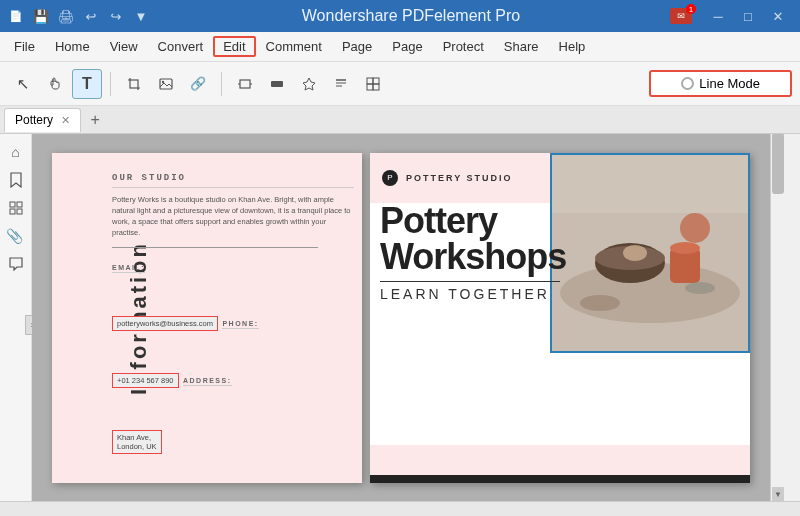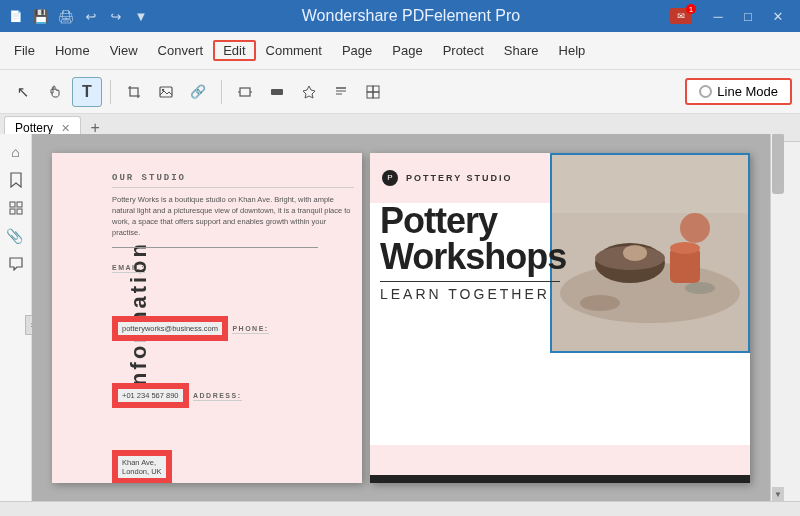--- a/index.html
+++ b/index.html
@@ -18,21 +18,21 @@
     #titlebar-icons { display: flex; gap: 6px; align-items: center; }
     #titlebar-icons span { width: 16px; height: 16px; display: flex; align-items: center; justify-content: center; font-size: 11px; color: #cde; cursor: pointer; }
     #titlebar-title { flex: 1; text-align: center; font-size: 16px; color: #e8f0ff; }
     #titlebar-controls { display: flex; gap: 2px; }
     #titlebar-controls span { width: 28px; height: 28px; display: flex; align-items: center; justify-content: center; font-size: 13px; cursor: pointer; color: #cde; }
     #email-icon { width: 22px; height: 16px; background: #c0392b; border-radius: 2px; display: flex; align-items: center; justify-content: center; color: white; font-size: 9px; margin-right: 8px; position: relative; }
     #email-icon::after { content: '1'; position: absolute; top: -4px; right: -4px; background: red; border-radius: 50%; width: 10px; height: 10px; font-size: 8px; display: flex; align-items: center; justify-content: center; }
 
     
     #menubar {
-      height: 38px;
+      height: 30px;
       background: #f5f5f5;
       display: flex;
       align-items: center;
       padding: 0 4px;
       border-bottom: 1px solid #ddd;
       font-size: 13px;
     }
     .menu-item {
       padding: 3px 10px;
       cursor: pointer;
@@ -63,21 +63,21 @@
     .toolbar-btn.active { background: #ddeeff; border-color: #7ab; }
     .toolbar-separator { width: 1px; height: 24px; background: #ccc; margin: 0 4px; }
 
     
     #mode-selector {
       margin-left: auto;
       border: 2px solid #e74c3c;
       border-radius: 3px;
       display: flex;
       align-items: flex-start;
-      padding: 4px 12px;
+      padding: 4px 30px;
       gap: 16px;
       font-size: 13px;
       background: white;
     }
     .mode-option { display: flex; align-items: center; gap: 5px; cursor: pointer; }
     .mode-radio { width: 13px; height: 13px; border-radius: 50%; border: 2px solid #aaa; display: flex; align-items: center; justify-content: center; }
     .mode-radio.selected { border-color: #2980b9; }
     .mode-radio.selected::after { content: ''; width: 6px; height: 6px; border-radius: 50%; background: #2980b9; }
 
     
@@ -255,21 +255,21 @@
       border-bottom: 1px solid #ccc;
       display: inline-block;
       padding-bottom: 1px;
     }
 
     .info-value {
       font-size: 7.5px;
       color: #444;
       background: #eee;
       padding: 2px 4px;
-      border: 6px solid #ef4444;
+      border: 1px solid #ef4444;
       display: inline-block;
       margin-bottom: 2px;
       margin-top: 40px;
     }
 
     
     #page-right {
       width: 380px;
       height: 330px;
       background: white;

